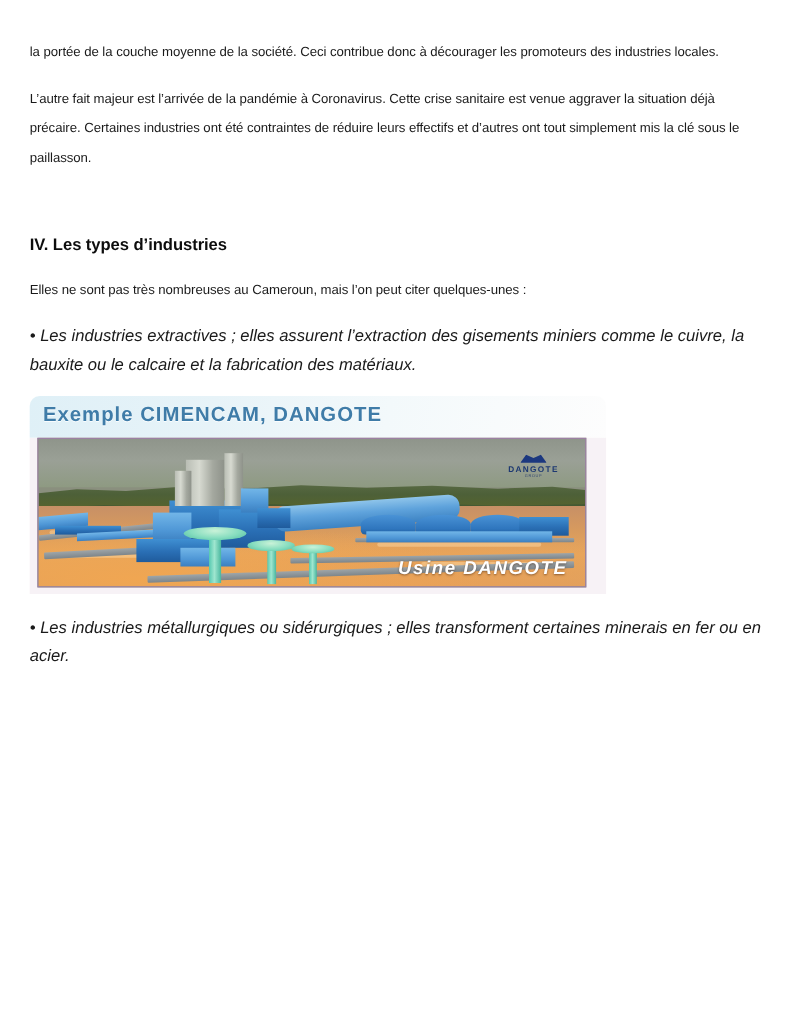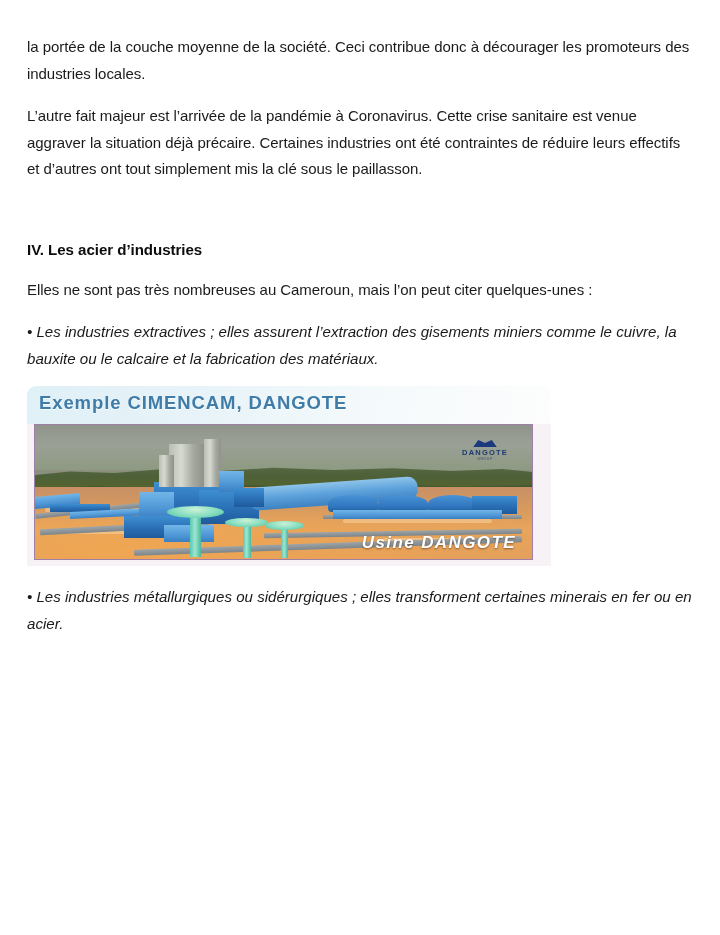--- a/index.html
+++ b/index.html
@@ -17,21 +17,21 @@
   }
   .page {
     position: relative;
     width: 720px;
     height: 935px;
     background: #ffffff;
     box-sizing: border-box;
     padding: 34px 28px 0 27px;
   }
   .para {
-    font-size: 15px;
+    font-size: 12px;
     line-height: 26.6px;
     color: #1a1a1a;
     margin: 0 0 16px 0;
     letter-spacing: -0.05px;
     text-align: left;
     max-width: 668px;
   }
   .para.tight {
     margin-bottom: 28px;
   }
@@ -226,21 +226,21 @@
 <body>
 
 <div class="page">
 
   <p class="para">la portée de la couche moyenne de la société. Ceci contribue donc à décourager les promoteurs des industries locales.</p>
 
   <p class="para tight">L’autre fait majeur est l’arrivée de la pandémie à Coronavirus. Cette crise sanitaire est venue aggraver la situation déjà précaire. Certaines industries ont été contraintes de réduire leurs effectifs et d’autres ont tout simplement mis la clé sous le paillasson.</p>
 
   <div class="gap-lg"></div>
 
-  <h2 class="heading">IV. Les acier d’industries</h2>
+  <h2 class="heading">IV. Les types d’industries</h2>
 
 
 
   <p class="para">Elles ne sont pas très nombreuses au Cameroun, mais l’on peut citer quelques-unes :</p>
 
   <p class="bullet">• Les industries extractives ; elles assurent l’extraction des gisements miniers comme le cuivre, la bauxite ou le calcaire et la fabrication des matériaux.</p>
 
   <figure class="figure">
 
     <div class="fig-banner">

